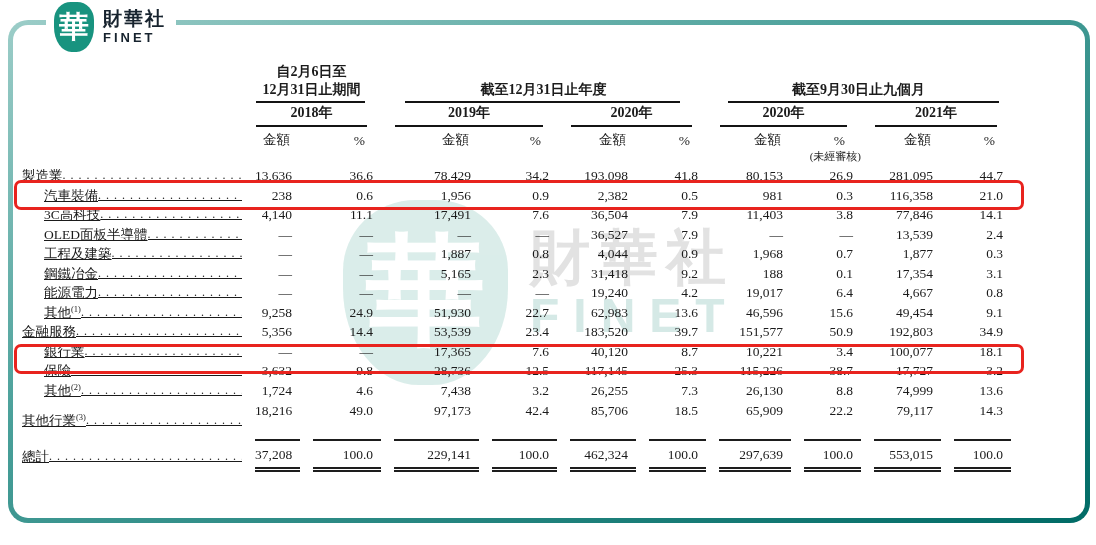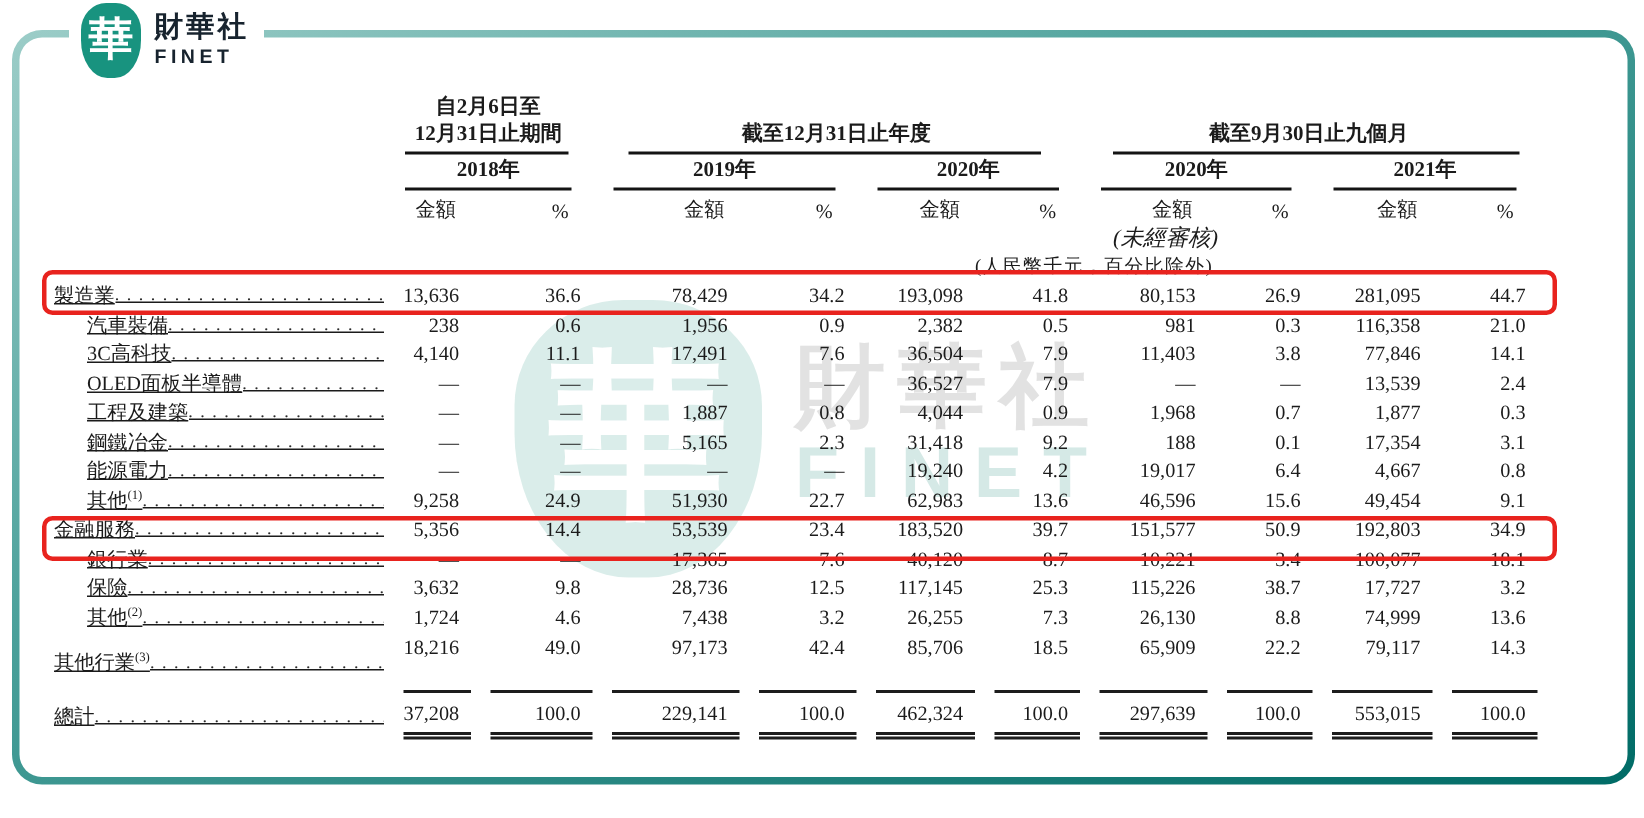--- a/index.html
+++ b/index.html
@@ -40,36 +40,36 @@
   .wm-seal{
     width:165px;height:185px;background:#d2e9e5;color:#fff;
     border-radius:44% 44% 46% 46% / 38% 38% 52% 52%;
     display:flex;align-items:center;justify-content:center;
     font-size:120px;font-weight:bold;opacity:.8;
   }
   .wm-text{margin-left:22px;margin-top:28px;}
   .wm-zh{font-size:60px;font-weight:bold;color:#e2e2e2;letter-spacing:8px;line-height:1.0;}
   .wm-en{font-size:48px;font-weight:bold;color:#d5e9e6;letter-spacing:14px;line-height:1.15;font-family:"Liberation Sans",sans-serif;}
   
-  .table-wrap{position:absolute;left:23px;top:36px;width:989px;z-index:1;}
+  .table-wrap{position:absolute;left:9px;top:36px;width:989px;z-index:1;}
   table{border-collapse:collapse;table-layout:fixed;width:989px;}
   th,td{padding:0;margin:0;font-weight:normal;}
   .grp{vertical-align:bottom;font-size:14px;font-weight:bold;height:42px;}
   .grp .gtxt{text-align:center;line-height:1.25;}
   .grule{border-bottom:2px solid #141414;margin-top:3px;}
   .g1 .grule{margin-left:14px;margin-right:16px;}
   .g2 .grule{margin-left:24px;margin-right:26px;}
   .g3 .grule{margin-left:22px;margin-right:12px;}
   .yr{vertical-align:bottom;font-size:14px;font-weight:bold;height:24px;}
   .yr .gtxt{text-align:center;}
   .yr .grule{margin-left:14px;margin-right:14px;}
   .colhead{font-size:13.5px;font-weight:normal;height:22px;vertical-align:bottom;text-align:right;}
   .colhead.amt{padding-right:10px;}
   .colhead.pct{padding-right:16px;font-family:"Liberation Serif",serif;}
-  .subnote{font-size:15px;height:17px;text-align:left;padding-left:22px;vertical-align:top;font-style:italic;}
+  .subnote{font-size:11px;height:17px;text-align:right;padding-left:22px;vertical-align:top;}
   .curnote{font-size:12.5px;height:19px;vertical-align:middle;}
   .curnote div{padding-left:398px;letter-spacing:1px;}
   .lbl{font-size:13.5px;line-height:19.5px;white-space:nowrap;overflow:hidden;}
   .lbl .cellflex{display:flex;align-items:flex-start;text-decoration:underline;}
   .lbl.ind .cellflex{padding-left:22px;}
   .lbl sup{font-size:8.5px;vertical-align:super;line-height:0;}
   .leader{flex:1;overflow:hidden;white-space:nowrap;color:#2a2a2a;font-size:12px;}
   .leader::after{content:". . . . . . . . . . . . . . . . . . . . . . . . . . . . . . . . . . . . . . . . . . . . . . . . . . . . . . . . ";letter-spacing:1px;}
   .val{font-size:13.5px;line-height:19.5px;text-align:right;white-space:nowrap;vertical-align:bottom;}
   .val .cw{padding-right:8px;}
@@ -165,25 +165,20 @@
             <th class="colhead amt">金額</th>
             <th class="colhead pct">%</th>
             <th class="colhead amt">金額</th>
             <th class="colhead pct">%</th>
           </tr>
           <tr>
             <th colspan="7"></th>
             <th class="subnote" colspan="2">(未經審核)</th>
             <th colspan="2"></th>
           </tr>
-          <tr>
-            <th class="curnote" colspan="11">
-              <div>(人民幣千元，百分比除外)</div>
-            </th>
-          </tr>
         </thead>
         <tbody>
             <tr class="bold">
               <td class="lbl">
                 <span class="cellflex">
                   <span>製造業</span>
                   <span class="leader"></span>
                 </span>
               </td>
               <td class="val">

